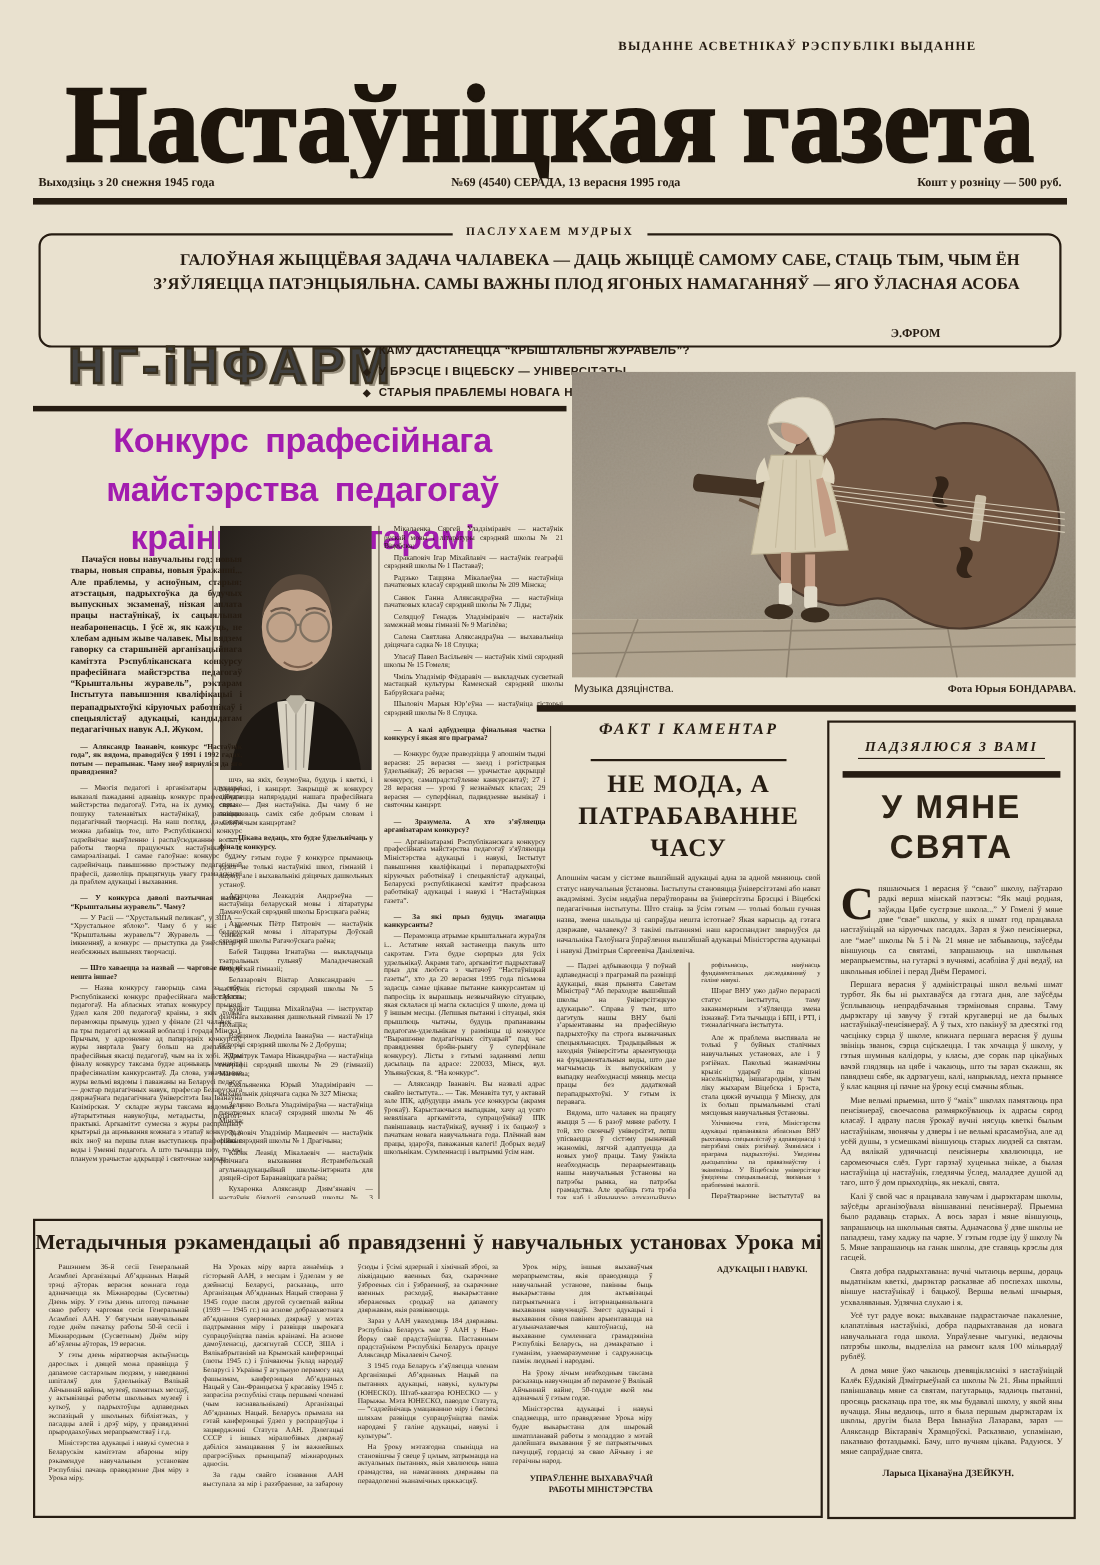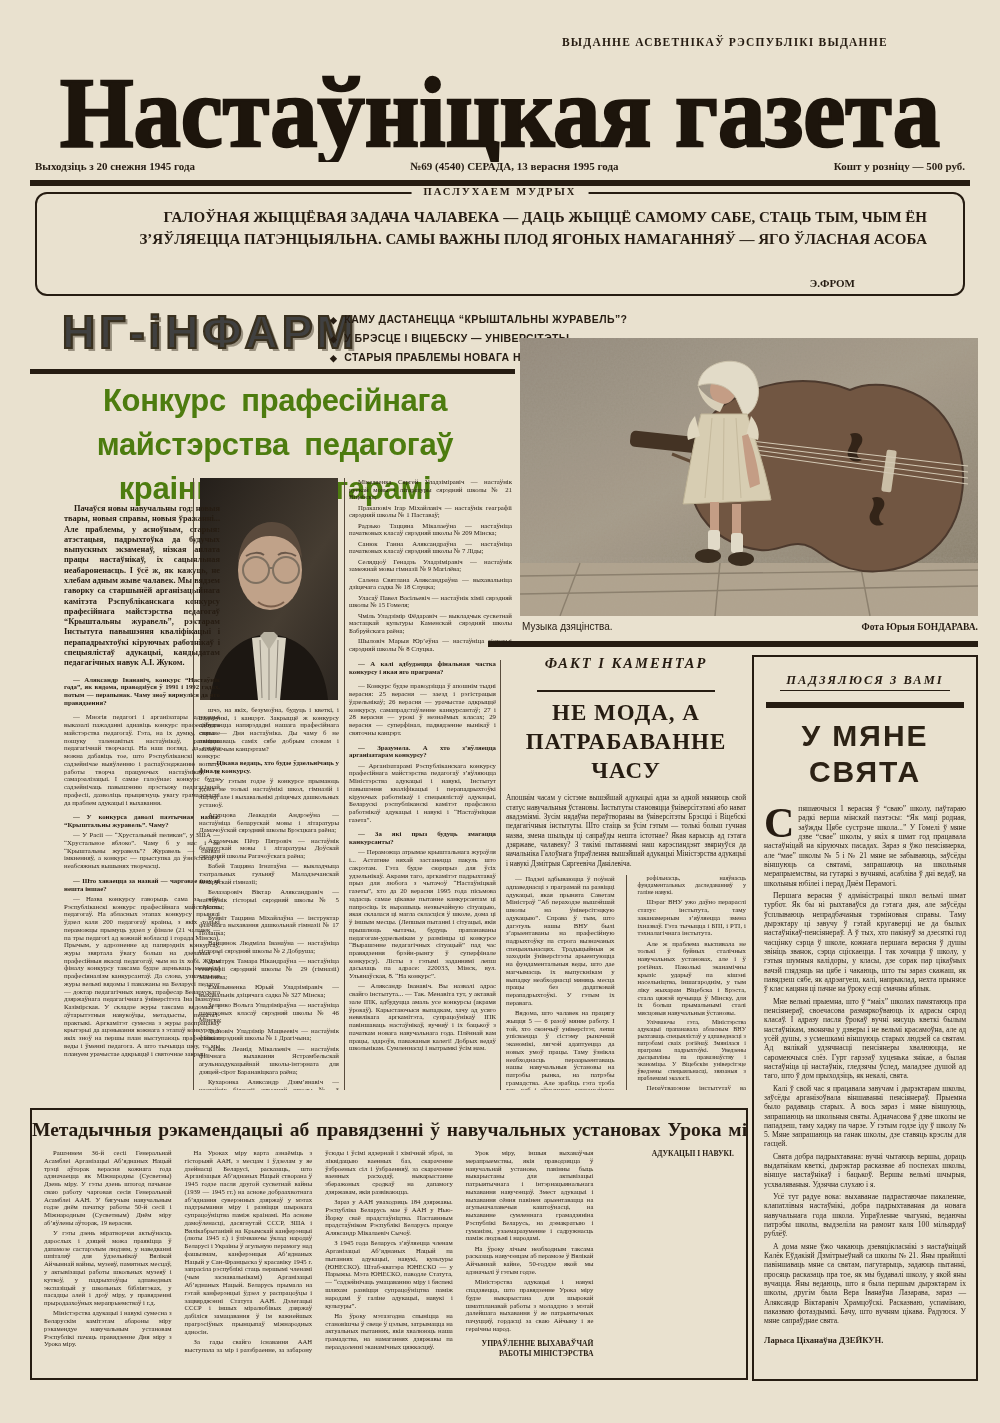--- a/index.html
+++ b/index.html
@@ -6,38 +6,38 @@
   .page{position:relative;width:1000px;height:1423px;background:#e9e1cf;
         font-family:"Liberation Serif",serif;color:#261c12;overflow:hidden;}
   .abs{position:absolute;}
   .ink{background:#261c12;}
   
   .edition{left:562px;top:36px;font-size:11.5px;font-weight:bold;letter-spacing:1.2px;}
   .dateline{left:35px;right:35px;top:160px;display:flex;justify-content:space-between;
             font-size:11px;font-weight:bold;}
   .rule-top{left:30px;top:180px;width:940px;height:6px;}
   
-  .quote-box{left:35px;top:192px;width:926px;height:100px;border:2.5px solid #261c12;border-radius:12px;}
+  .quote-box{left:35px;top:212px;width:926px;height:100px;border:2.5px solid #261c12;border-radius:12px;}
   .quote-label{position:absolute;top:-8px;left:50%;transform:translateX(-50%);
                background:#e9e1cf;padding:0 12px;font-size:10.5px;font-weight:bold;letter-spacing:2px;white-space:nowrap;}
   .quote-text{margin:13px 36px 0;font-size:15px;font-weight:bold;text-align:right;line-height:1.45;}
   .quote-attr{position:absolute;right:108px;bottom:5px;font-size:11px;font-weight:bold;}
   
   .ng-logo{left:62px;top:305px;font-family:"Liberation Sans",sans-serif;font-weight:bold;
            font-size:46px;letter-spacing:4px;color:#404040;
            -webkit-text-stroke:2.2px #39301f;text-shadow:3px 3px 0 rgba(57,48,31,.45);}
   .ng-bullets{left:330px;top:313px;font-family:"Liberation Sans",sans-serif;
               font-size:10.5px;font-weight:bold;letter-spacing:.4px;}
   .ng-bullets .row{display:flex;gap:7px;align-items:baseline;margin-bottom:7px;}
   .diamond{font-size:9px;}
   .rule-ng{left:30px;top:369px;width:485px;height:5px;}
   
   .lead-headline{left:36px;top:379px;width:478px;text-align:center;
     font-family:"Liberation Sans",sans-serif;font-weight:bold;font-size:31px;
-    line-height:1.42;letter-spacing:-.3px;word-spacing:7px;color:#4d7c0f;}
+    line-height:1.42;letter-spacing:-.3px;word-spacing:7px;color:#a21caf;}
   
   .photo-main{left:520px;top:338px;width:458px;height:278px;}
   .photo-caption{left:522px;top:621px;width:456px;display:flex;justify-content:space-between;align-items:baseline;}
   .cap-l{font-family:"Liberation Sans",sans-serif;font-size:10px;}
   .cap-r{font-size:9.5px;font-weight:bold;}
   .rule-photo{left:488px;top:641px;width:490px;height:6px;}
   
   .col{overflow:hidden;}
   .para{font-size:6.8px;line-height:1.14;text-align:justify;text-indent:9px;margin:0 0 2.5px;}
   .para.leadb{font-weight:bold;font-size:8.3px;line-height:1.24;text-indent:10px;}
@@ -68,21 +68,21 @@
            box-sizing:border-box;padding:0 10px;overflow:hidden;}
   .hol-rubric-wrap{text-align:center;margin-top:13px;}
   .hol-rubric{display:inline-block;font-size:12.5px;font-weight:bold;font-style:italic;
               letter-spacing:2px;border-bottom:1.5px solid #261c12;padding:0 6px 2px;}
   .hol-bar{height:6px;background:#261c12;margin:11px 2px 10px;}
   .hol-headline{text-align:center;font-family:"Liberation Sans",sans-serif;font-weight:bold;
                 font-size:30px;line-height:1.2;letter-spacing:2px;color:#2c2215;}
   .hol-body{margin-top:14px;font-size:7.6px;line-height:1.23;text-align:justify;}
   .hol-body .para{font-size:7.6px;line-height:1.23;margin-bottom:3px;}
   .dropcap{float:left;font-size:42px;line-height:.78;font-weight:bold;padding:3px 4px 0 0;}
-  .para.sigr{text-align:left;font-weight:bold;text-indent:0;font-size:8.6px;margin-top:9px;padding-right:6px;}
+  .para.sigr{text-align:center;font-weight:bold;text-indent:0;font-size:8.6px;margin-top:9px;padding-right:6px;}
   
   .peace{left:30px;top:1108px;width:718px;height:272px;border:2.5px solid #261c12;
          box-sizing:border-box;overflow:hidden;}
   .peace-headline{margin-top:9px;text-align:center;font-size:19.5px;font-weight:bold;
                   white-space:nowrap;word-spacing:2px;}
   .peace-cols{margin:8px 12px 0;height:212px;column-count:5;column-gap:13px;
               column-fill:auto;column-rule:none;}
   .peace-cols .para{font-size:6.7px;line-height:1.16;}
   .para.sigc{text-align:right;font-weight:bold;text-indent:0;font-size:7.6px;line-height:1.35;margin-top:6px;}
 </style>

